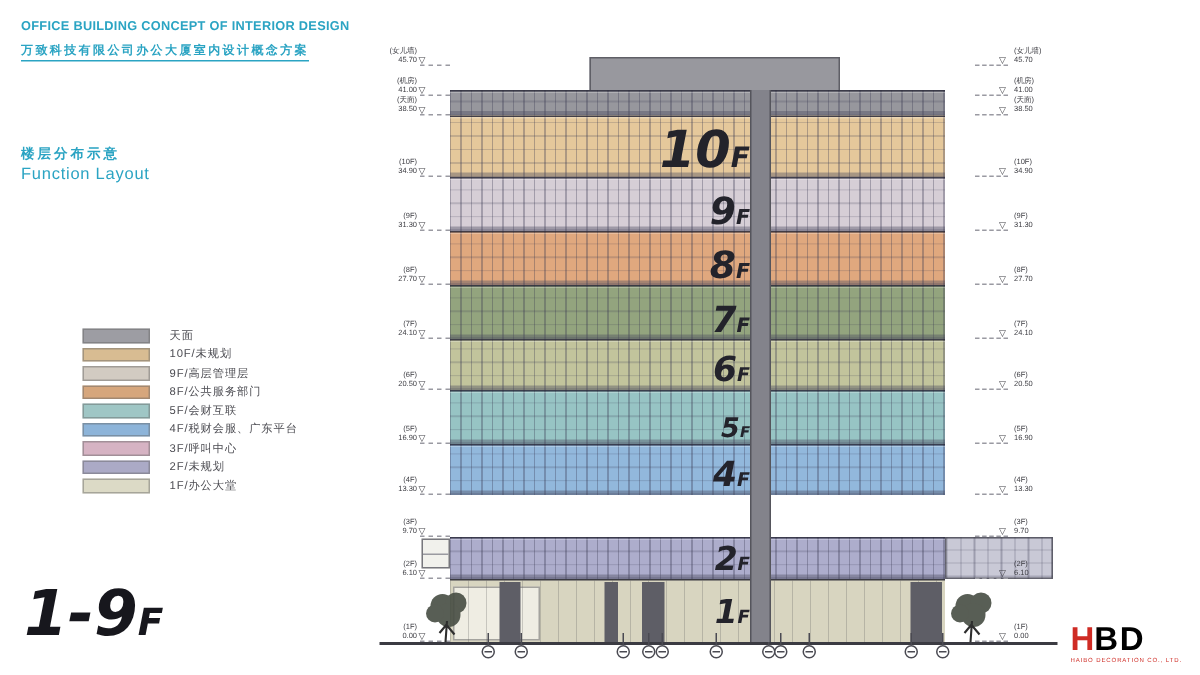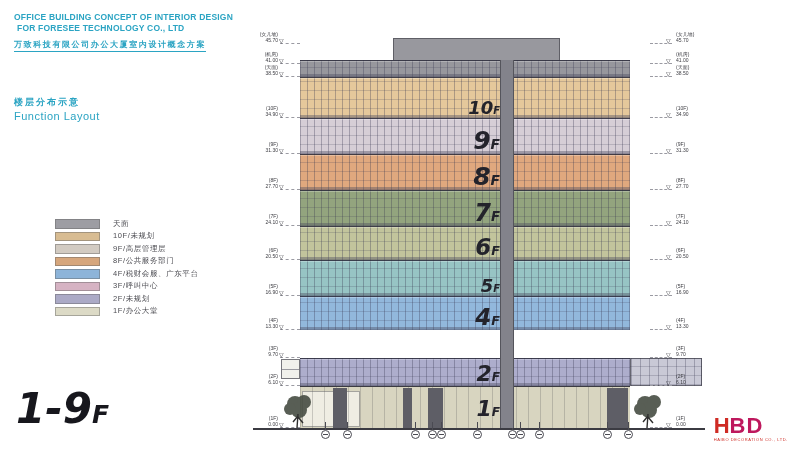--- a/index.html
+++ b/index.html
@@ -69,31 +69,30 @@
      background:rgba(213,90,88,.60);border-radius:2px;}
   .wm-banner span{display:block;font-size:13.5px;font-weight:bold;letter-spacing:3px;
      color:rgba(255,255,255,.92);line-height:20px;padding-left:10px;}
   
   .page-label{position:absolute;left:16px;top:388px;color:#17171d;
      font-family:"DejaVu Sans",sans-serif;font-style:italic;font-weight:600;line-height:1;}
   .page-label .big{font-size:42px;}
   .page-label .fsuf{font-size:25px;}
   .logo{position:absolute;right:12px;bottom:8px;text-align:left;line-height:1;}
   .logo .lh{font-size:22px;font-weight:bold;color:#cf2b24;}
-  .logo .lbd{font-size:22px;font-weight:bold;color:#be185d;letter-spacing:1px;}
+  .logo .lbd{font-size:22px;font-weight:bold;color:#000000;letter-spacing:1px;}
   .logo .lsub{font-size:4px;color:#cf2b24;letter-spacing:.6px;margin-top:1px;}
 </style>
 </head>
 <body>
 
 <div class="page">
 
   <div class="hdr">
     <div class="l1">OFFICE BUILDING CONCEPT OF INTERIOR DESIGN</div>
-    <div class="l2">FOR FORESEE TECHNOLOGY CO., LTD</div>
     <div class="cn">万致科技有限公司办公大厦室内设计概念方案</div>
   </div>
 
   <div class="sec">
     <div class="c">楼层分布示意</div>
     <div class="e">Function Layout</div>
   </div>
 
   <div class="legend">
     <div class="lrow">
@@ -106,20 +105,24 @@
       </div>
     <div class="lrow">
         <span class="sw" style="background-color: rgb(210, 203, 194);"></span>
         <span class="ltx">9F/高层管理层</span>
       </div>
     <div class="lrow">
         <span class="sw" style="background-color: rgb(214, 166, 124);"></span>
         <span class="ltx">8F/公共服务部门</span>
       </div>
     <div class="lrow">
+        <span class="sw" style="background-color: rgb(159, 198, 197);"></span>
+        <span class="ltx">5F/会财互联</span>
+      </div>
+    <div class="lrow">
         <span class="sw" style="background-color: rgb(141, 180, 217);"></span>
         <span class="ltx">4F/税财会服、广东平台</span>
       </div>
     <div class="lrow">
         <span class="sw" style="background-color: rgb(214, 179, 195);"></span>
         <span class="ltx">3F/呼叫中心</span>
       </div>
     <div class="lrow">
         <span class="sw" style="background-color: rgb(171, 170, 198);"></span>
         <span class="ltx">2F/未规划</span>
@@ -129,21 +132,21 @@
         <span class="ltx">1F/办公大堂</span>
       </div>
   </div>
 
   <div class="elev">
     <div class="rooftop"></div>
 
     <div class="building">
       <div class="band facade" style="top: 0px; height: 17px; background-color: rgb(151, 151, 157);"></div>
       <div class="band facade" style="top: 17px; height: 41px; background-color: rgb(229, 200, 155);">
-        <span class="floor-label" style="font-size:18px"><span>10</span><span class="fsuf">F</span></span>
+        <span class="floor-label" style="font-size:34px"><span>10</span><span class="fsuf">F</span></span>
         </div>
       <div class="band facade" style="top: 58px; height: 36px; background-color: rgb(214, 206, 214);">
         <span class="floor-label" style="font-size:25px"><span>9</span><span class="fsuf">F</span></span>
         </div>
       <div class="band facade" style="top: 94px; height: 36px; background-color: rgb(224, 168, 126);">
         <span class="floor-label" style="font-size:25px"><span>8</span><span class="fsuf">F</span></span>
         </div>
       <div class="band facade" style="top: 130px; height: 36px; background-color: rgb(147, 164, 126);">
         <span class="floor-label" style="font-size:24px"><span>7</span><span class="fsuf">F</span></span>
         </div>

